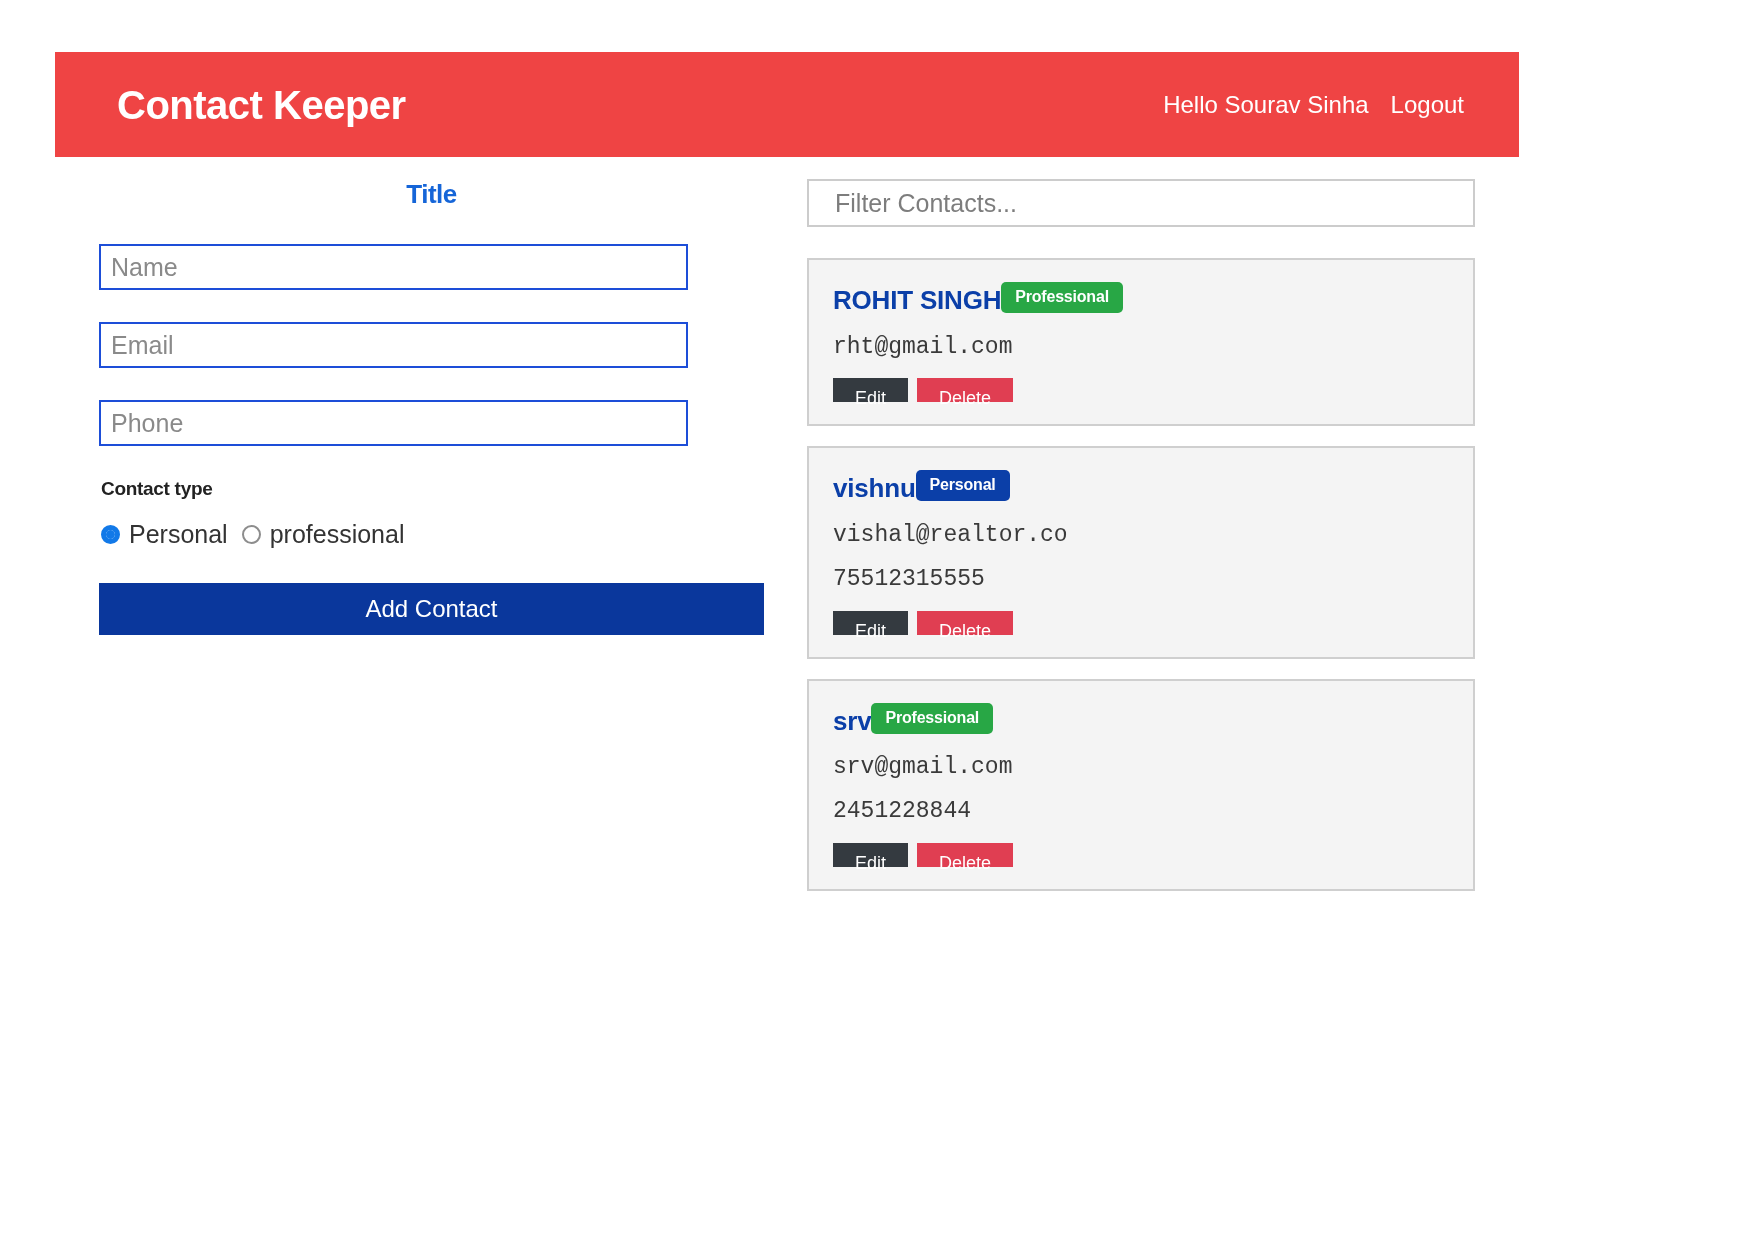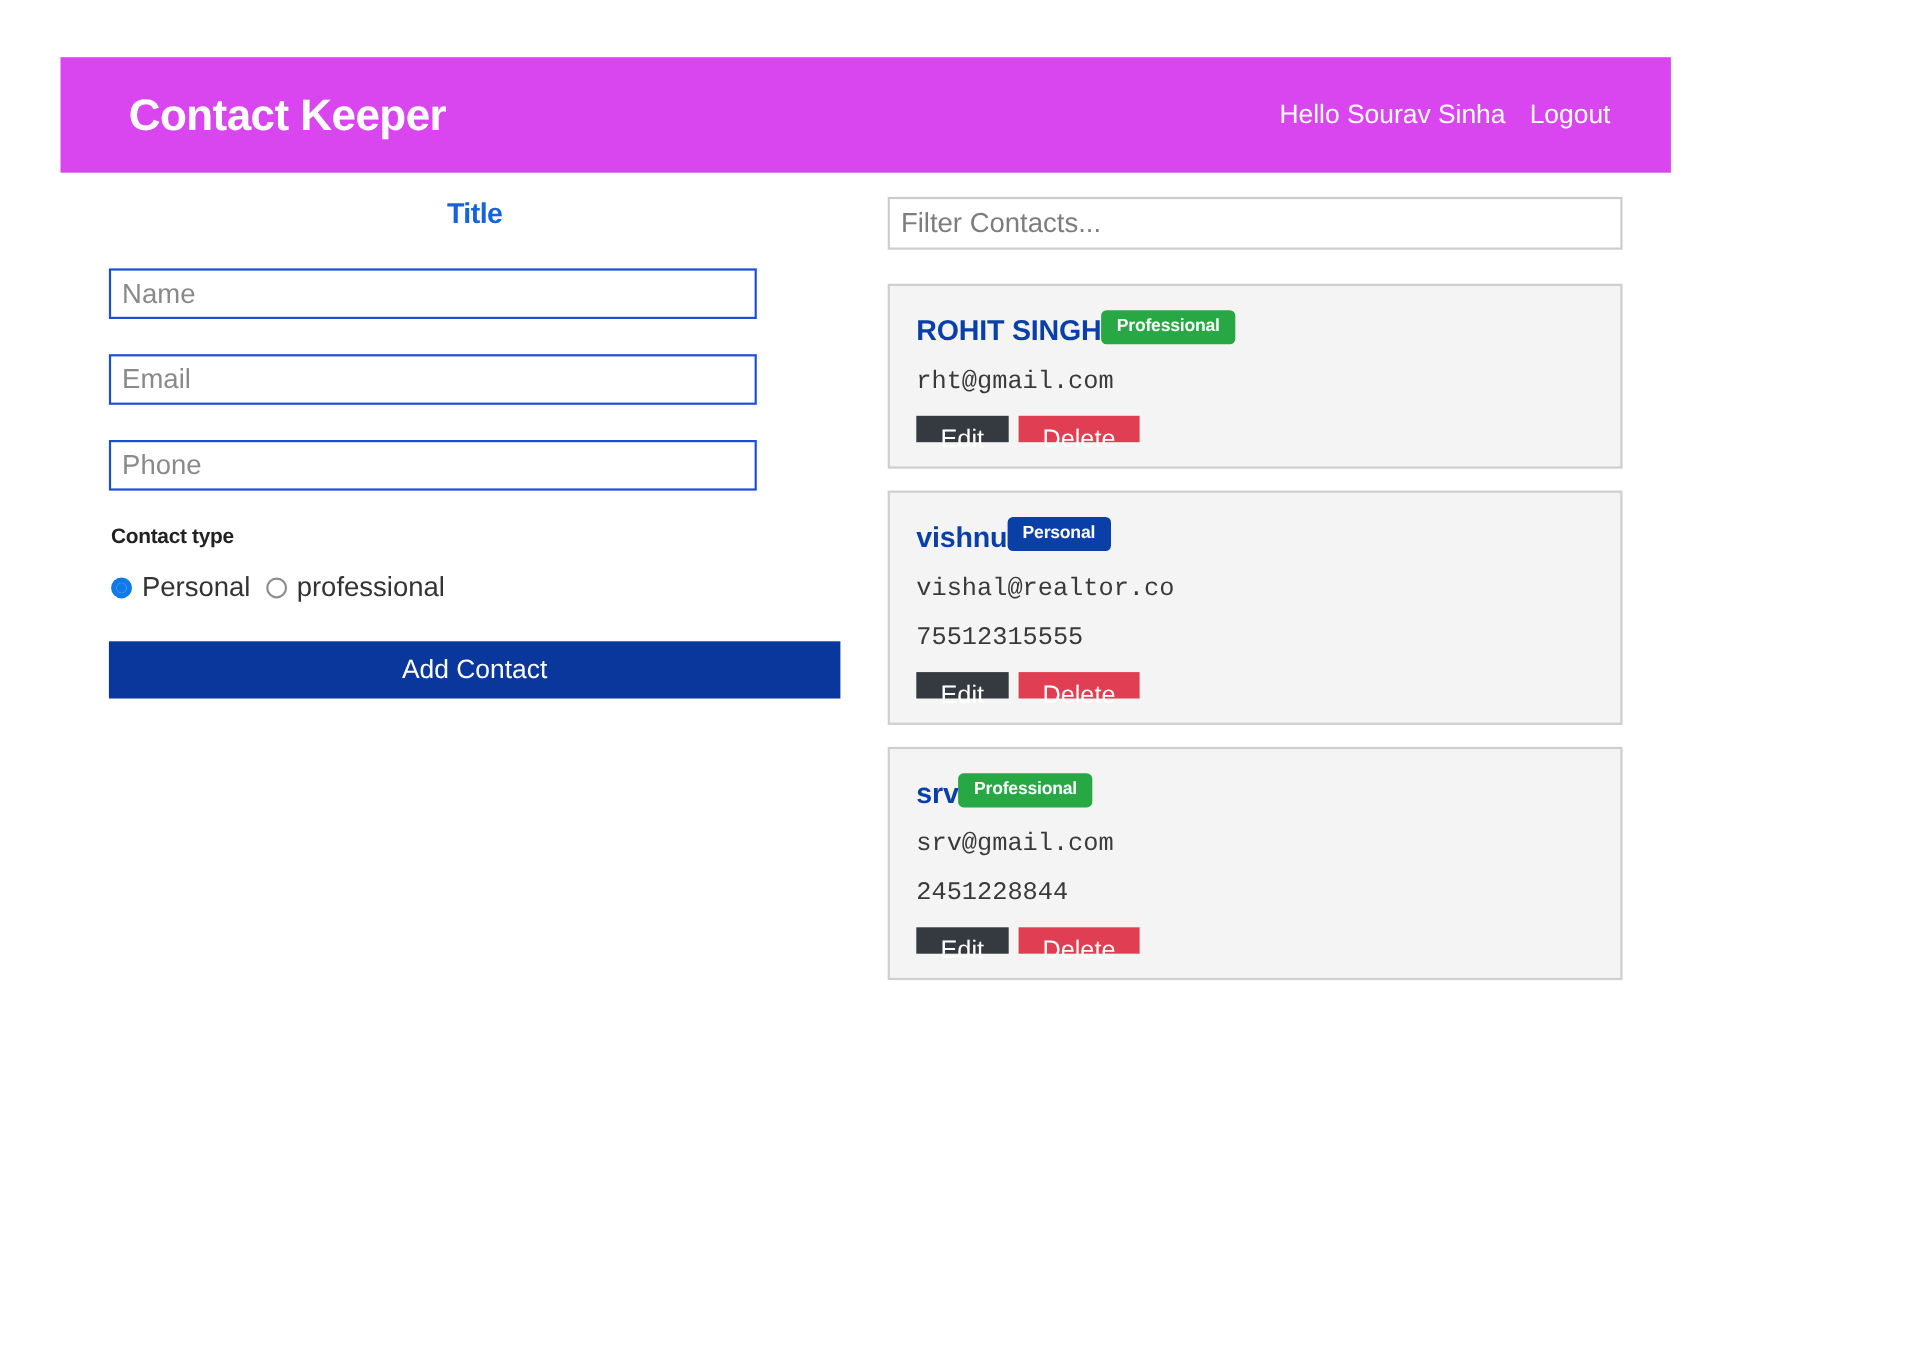--- a/index.html
+++ b/index.html
@@ -20,21 +20,21 @@
     height: 1239px;
   }
 
   
   .navbar {
     position: absolute;
     left: 55px;
     top: 52px;
     width: 1464px;
     height: 105px;
-    background: #d946ef;
+    background: #ef4444;
     display: flex;
     align-items: center;
     justify-content: space-between;
     box-sizing: border-box;
     padding: 0 55px 0 62px;
   }
   .brand {
     color: #ffffff;
     font-size: 40px;
     font-weight: bold;
@@ -173,21 +173,21 @@
   .filter-input {
     display: block;
     box-sizing: border-box;
     width: 668px;
     height: 48px;
     border: 2px solid #cccccc;
     background: #ffffff;
     font-family: "Liberation Sans", sans-serif;
     font-size: 25px;
     color: #333333;
-    padding: 4px 10px;
+    padding: 4px 26px;
     margin-bottom: 31px;
     outline: none;
   }
   .filter-input::placeholder { color: #7d7d7d; opacity: 1; }
 
   
   .card {
     box-sizing: border-box;
     width: 668px;
     background: #f4f4f4;
@@ -230,21 +230,21 @@
     font-family: Liberation Mono, monospace;
   }
   .card-actions {
     display: flex;
     gap: 0;
     margin-top: 16px;
   }
   .btn-sm {
     border: none;
     font-family: "Liberation Sans", sans-serif;
-    font-size: 23px;
+    font-size: 18px;
     color: #ffffff;
     padding: 0 22px;
     height: 24px;
     line-height: 40px;
     cursor: pointer;
   }
   .btn-dark { background: #343a40; margin-right: 9px; }
   .btn-danger { background: #e03e52; }
 </style>
 </head>

